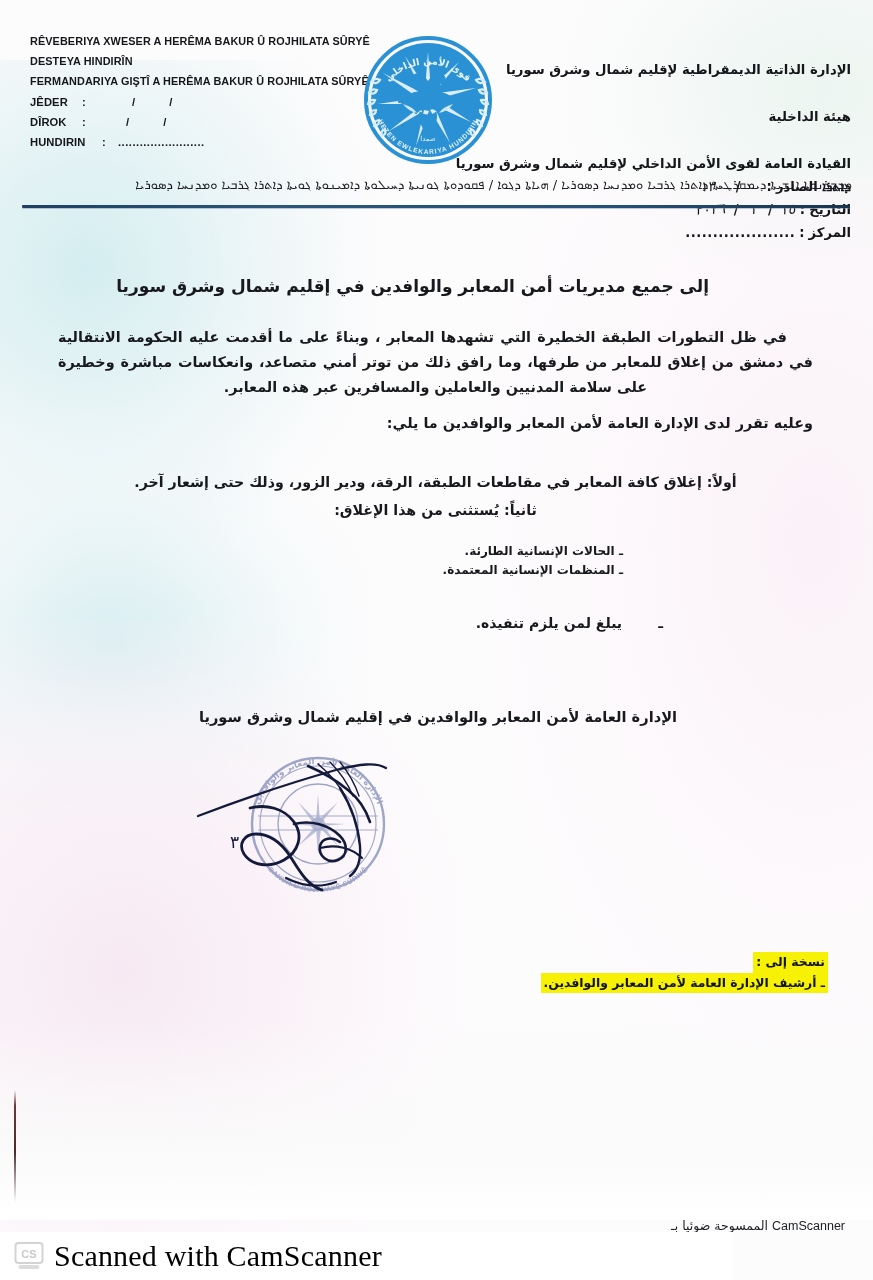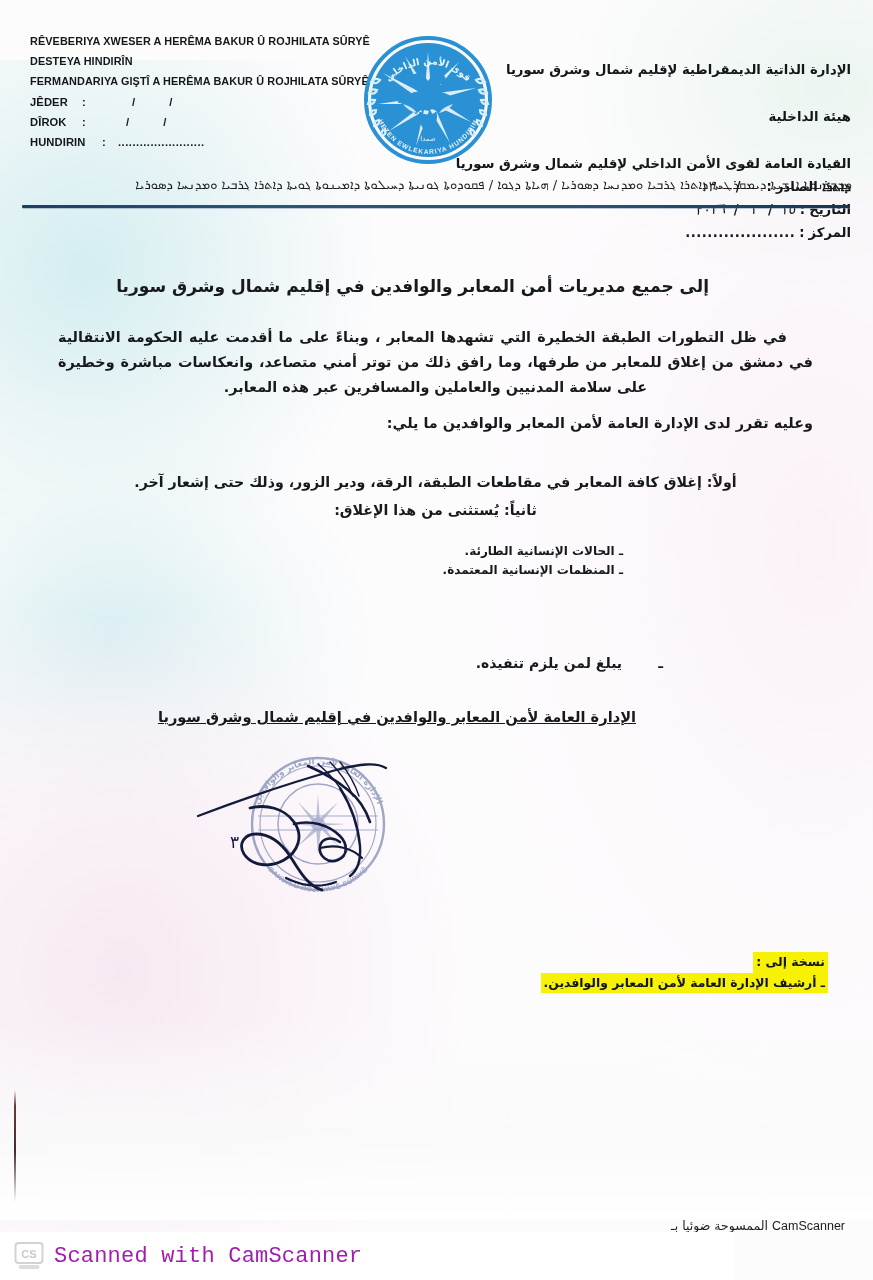--- a/index.html
+++ b/index.html
@@ -135,27 +135,27 @@
     position:absolute;right:60px;top:272px;width:755px;
     text-align:center;font-weight:bold;font-size:14.2px;
   }
   .bullets{
     position:absolute;right:250px;top:312px;width:370px;
     font-weight:bold;font-size:12px;line-height:1.62;text-align:right;
   }
   .bullets .b{white-space:nowrap;}
   .exec{
     position:absolute;right:210px;top:385px;width:420px;
-    font-weight:bold;font-size:14px;text-align:right;white-space:nowrap;margin-top:40px;
+    font-weight:bold;font-size:14px;text-align:right;white-space:nowrap;
   }
   .exec .dash{display:inline-block;width:36px;}
 
   .signoff{
     position:absolute;right:155px;top:478px;width:560px;
-    text-align:left;font-weight:bold;font-size:14.6px;white-space:nowrap;text-decoration:underline;
+    text-align:center;font-weight:bold;font-size:14.6px;white-space:nowrap;
   }
 
   
   .stamp-wrap{position:absolute;left:232px;top:738px;width:172px;height:168px;}
   .sig-wrap{position:absolute;left:190px;top:728px;width:250px;height:190px;}
 
   
   .copyto{
     position:absolute;right:45px;top:952px;
     direction:rtl;text-align:right;
@@ -179,21 +179,21 @@
   .cs-arabic .brand{font-family:"Liberation Sans",sans-serif;font-weight:normal;}
   .cs-bar{
     position:absolute;left:0;top:1232px;width:734px;height:48px;
     display:flex;align-items:center;gap:10px;padding-left:14px;
     box-sizing:border-box;background:#ffffff;
   }
   .cs-logo{
     width:30px;height:30px;position:relative;flex:0 0 auto;
   }
   .cs-text{
-    color:#a21caf;font-size:22px;font-family:Liberation Mono, monospace;
+    color:#000000;font-size:30px;font-family:Liberation Serif, serif;
     letter-spacing:.2px;
   }
 </style>
 </head>
 <body>
 
 <div id="page">
 
   <div class="tint tint-green-tr"></div>
   <div class="tint tint-cyan-tl"></div>

